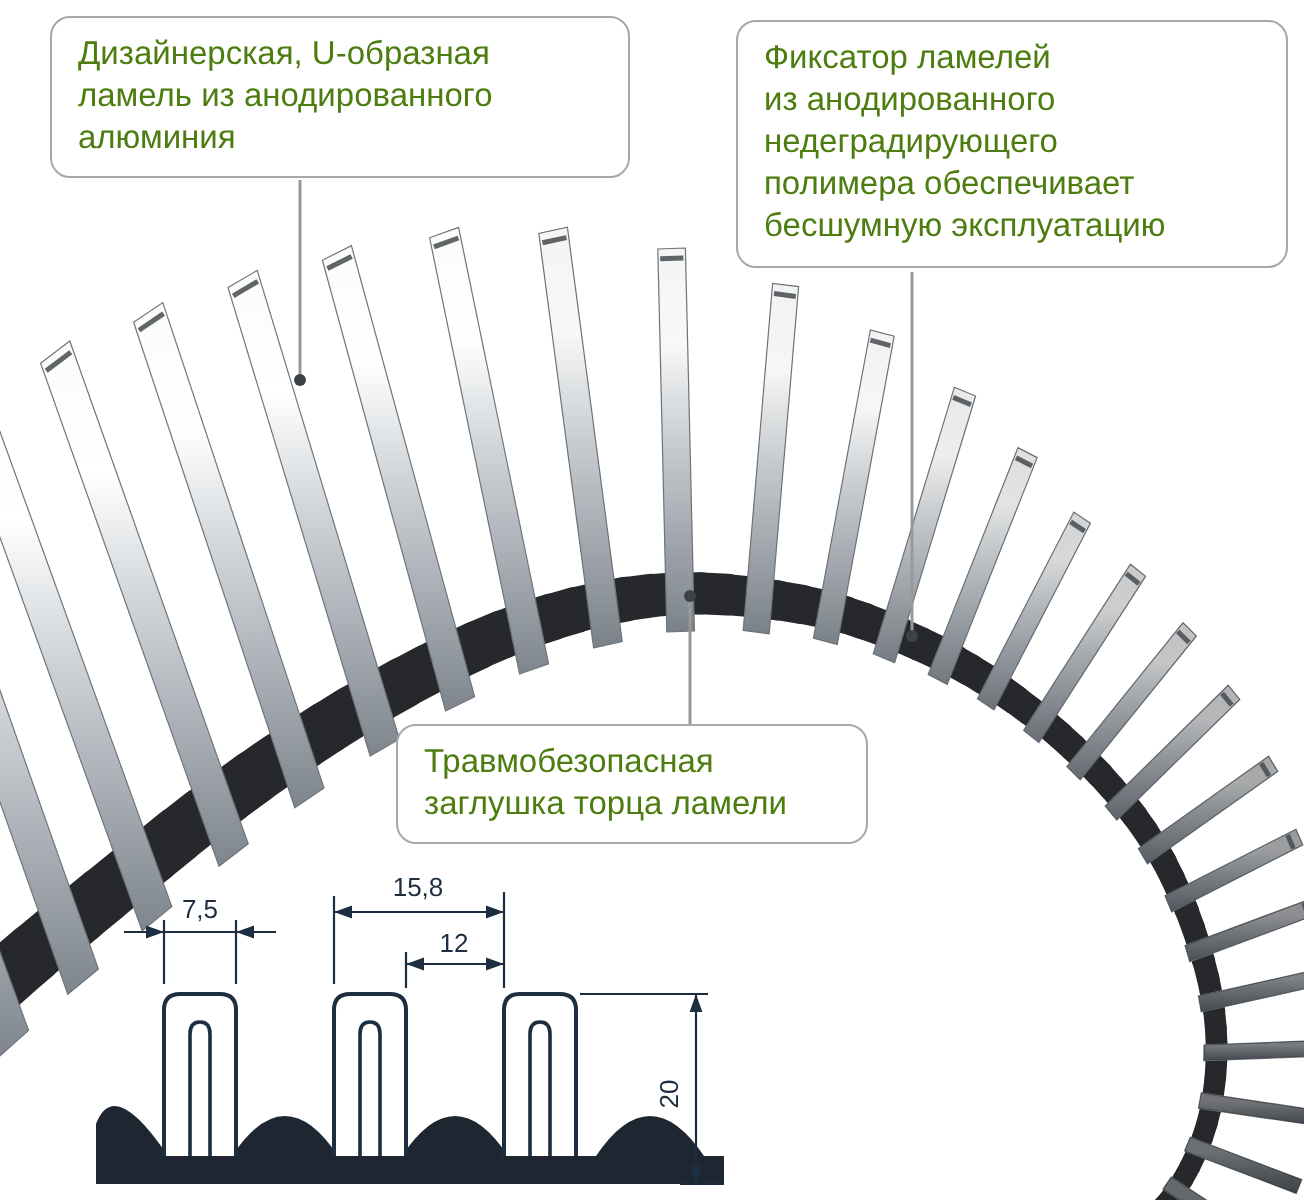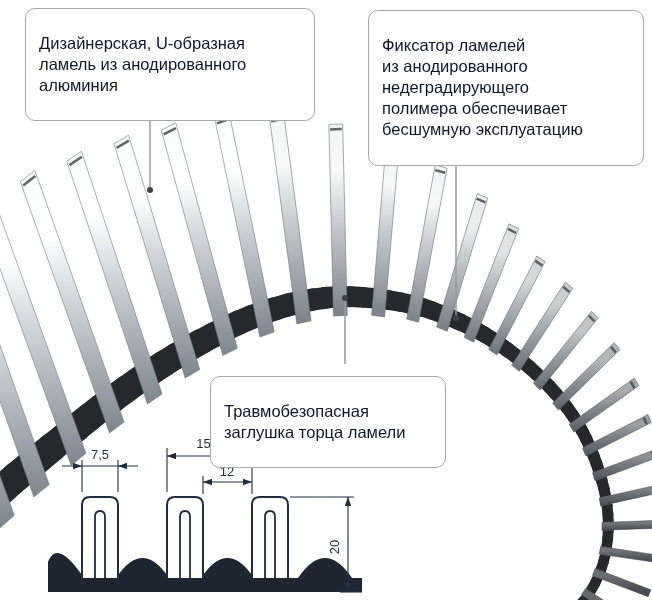--- a/index.html
+++ b/index.html
@@ -3,26 +3,26 @@
 <meta charset="utf-8">
 <style>
   html,body{margin:0;padding:0;background:#fff;}
   .stage{
     position:relative;width:652px;height:600px;background:#ffffff;overflow:hidden;
     font-family:"Liberation Sans","DejaVu Sans",sans-serif;
   }
   svg.diagram{position:absolute;left:0;top:0;}
   .callout{
     position:absolute;background:#ffffff;border:1.5px solid #a6a8ab;border-radius:10px;
-    color:#0f172a;font-size:16.5px;line-height:1.28;padding:24px 13px;
+    color:#4d7c0f;font-size:16.5px;line-height:1.28;padding:8px 13px;
     white-space:pre-line;
   }
   #co-lamella{left:25px;top:8px;width:262px;}
   #co-fixator{left:368px;top:10px;width:248px;}
-  #co-endcap{left:210px;top:362px;width:208px;margin-top:14px;}
+  #co-endcap{left:198px;top:362px;width:208px;}
   .dim{font-size:13px;fill:#1c2e40;}
 </style>
 </head>
 <body>
 
 <div class="stage">
 
   <svg class="diagram" width="652" height="600" viewBox="0 0 652 600">
     <defs>
       <linearGradient id="metal" x1="0" y1="0" x2="0" y2="1">

